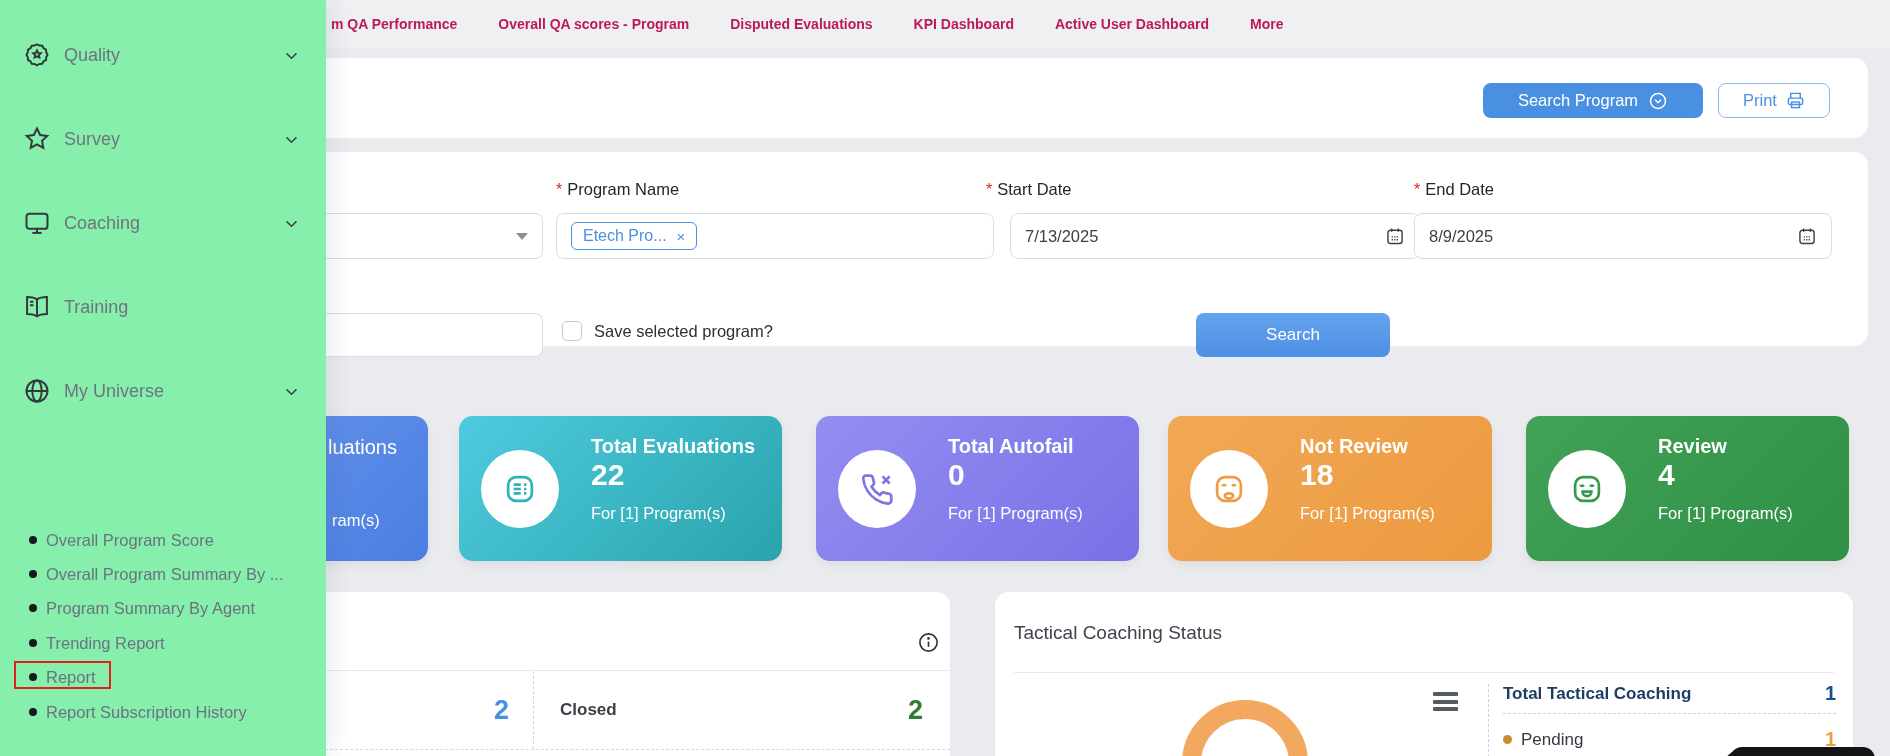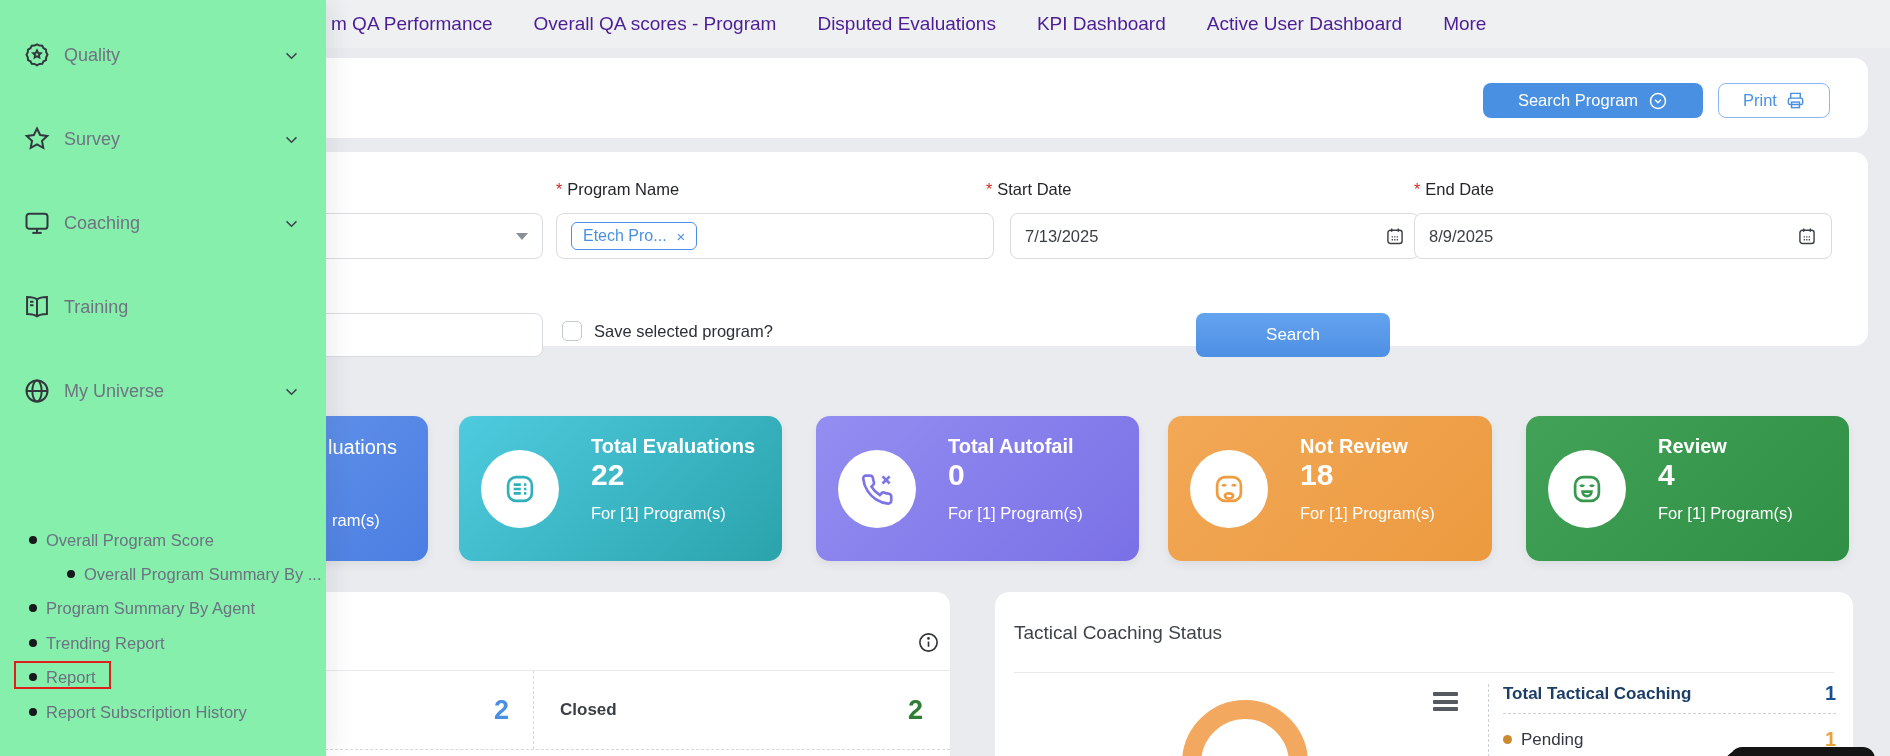--- a/index.html
+++ b/index.html
@@ -2,21 +2,21 @@
 <html><head>
 <meta charset="utf-8">
 <style>
   * { margin:0; padding:0; box-sizing:border-box; }
   html,body { width:1890px; height:756px; overflow:hidden;
     font-family:"Liberation Sans", sans-serif; background:#e9ebef; position:relative; }
 
   
   .tabbar { position:absolute; left:0; top:0; width:1890px; height:48px; background:#eef0f2; }
   .tabs { position:absolute; left:331px; top:0; height:48px; display:flex; gap:41px; align-items:center; }
-  .tab { font-size:19px; color:#4c1d95; white-space:nowrap; cursor:pointer; }
+  .tab { font-size:14px; color:#be185d; white-space:nowrap; cursor:pointer;font-weight:bold; }
 
   
   .toolbar-panel { position:absolute; left:290px; top:58px; width:1578px; height:80px;
     background:#fff; border-radius:14px; }
   .btn-search-program { position:absolute; left:1193px; top:25px; width:220px; height:35px;
     background:#4a90e2; border:none; border-radius:8px; color:#fff; font-size:16.5px;
     display:flex; align-items:center; justify-content:center; gap:10px; cursor:pointer;
     font-family:"Liberation Sans",sans-serif; }
   .btn-print { position:absolute; left:1428px; top:25px; width:112px; height:35px;
     background:#fff; border:1px solid #8cb8ef; border-radius:8px; color:#4a90e2; font-size:16.5px;
@@ -393,21 +393,21 @@
         </svg>
     </span>
   </div>
 
 
   <div class="sub-wrap">
     <div class="sub-item" style="top:528px;">
       <span class="bullet"></span>
       <span class="slabel">Overall Program Score</span>
     </div>
-    <div class="sub-item" style="top:562px;margin-left:38px;">
+    <div class="sub-item" style="top:562px;">
       <span class="bullet"></span>
       <span class="slabel">Overall Program Summary By ...</span>
     </div>
     <div class="sub-item" style="top:596px;">
       <span class="bullet"></span>
       <span class="slabel">Program Summary By Agent</span>
     </div>
     <div class="sub-item" style="top:631px;">
       <span class="bullet"></span>
       <span class="slabel">Trending Report</span>

